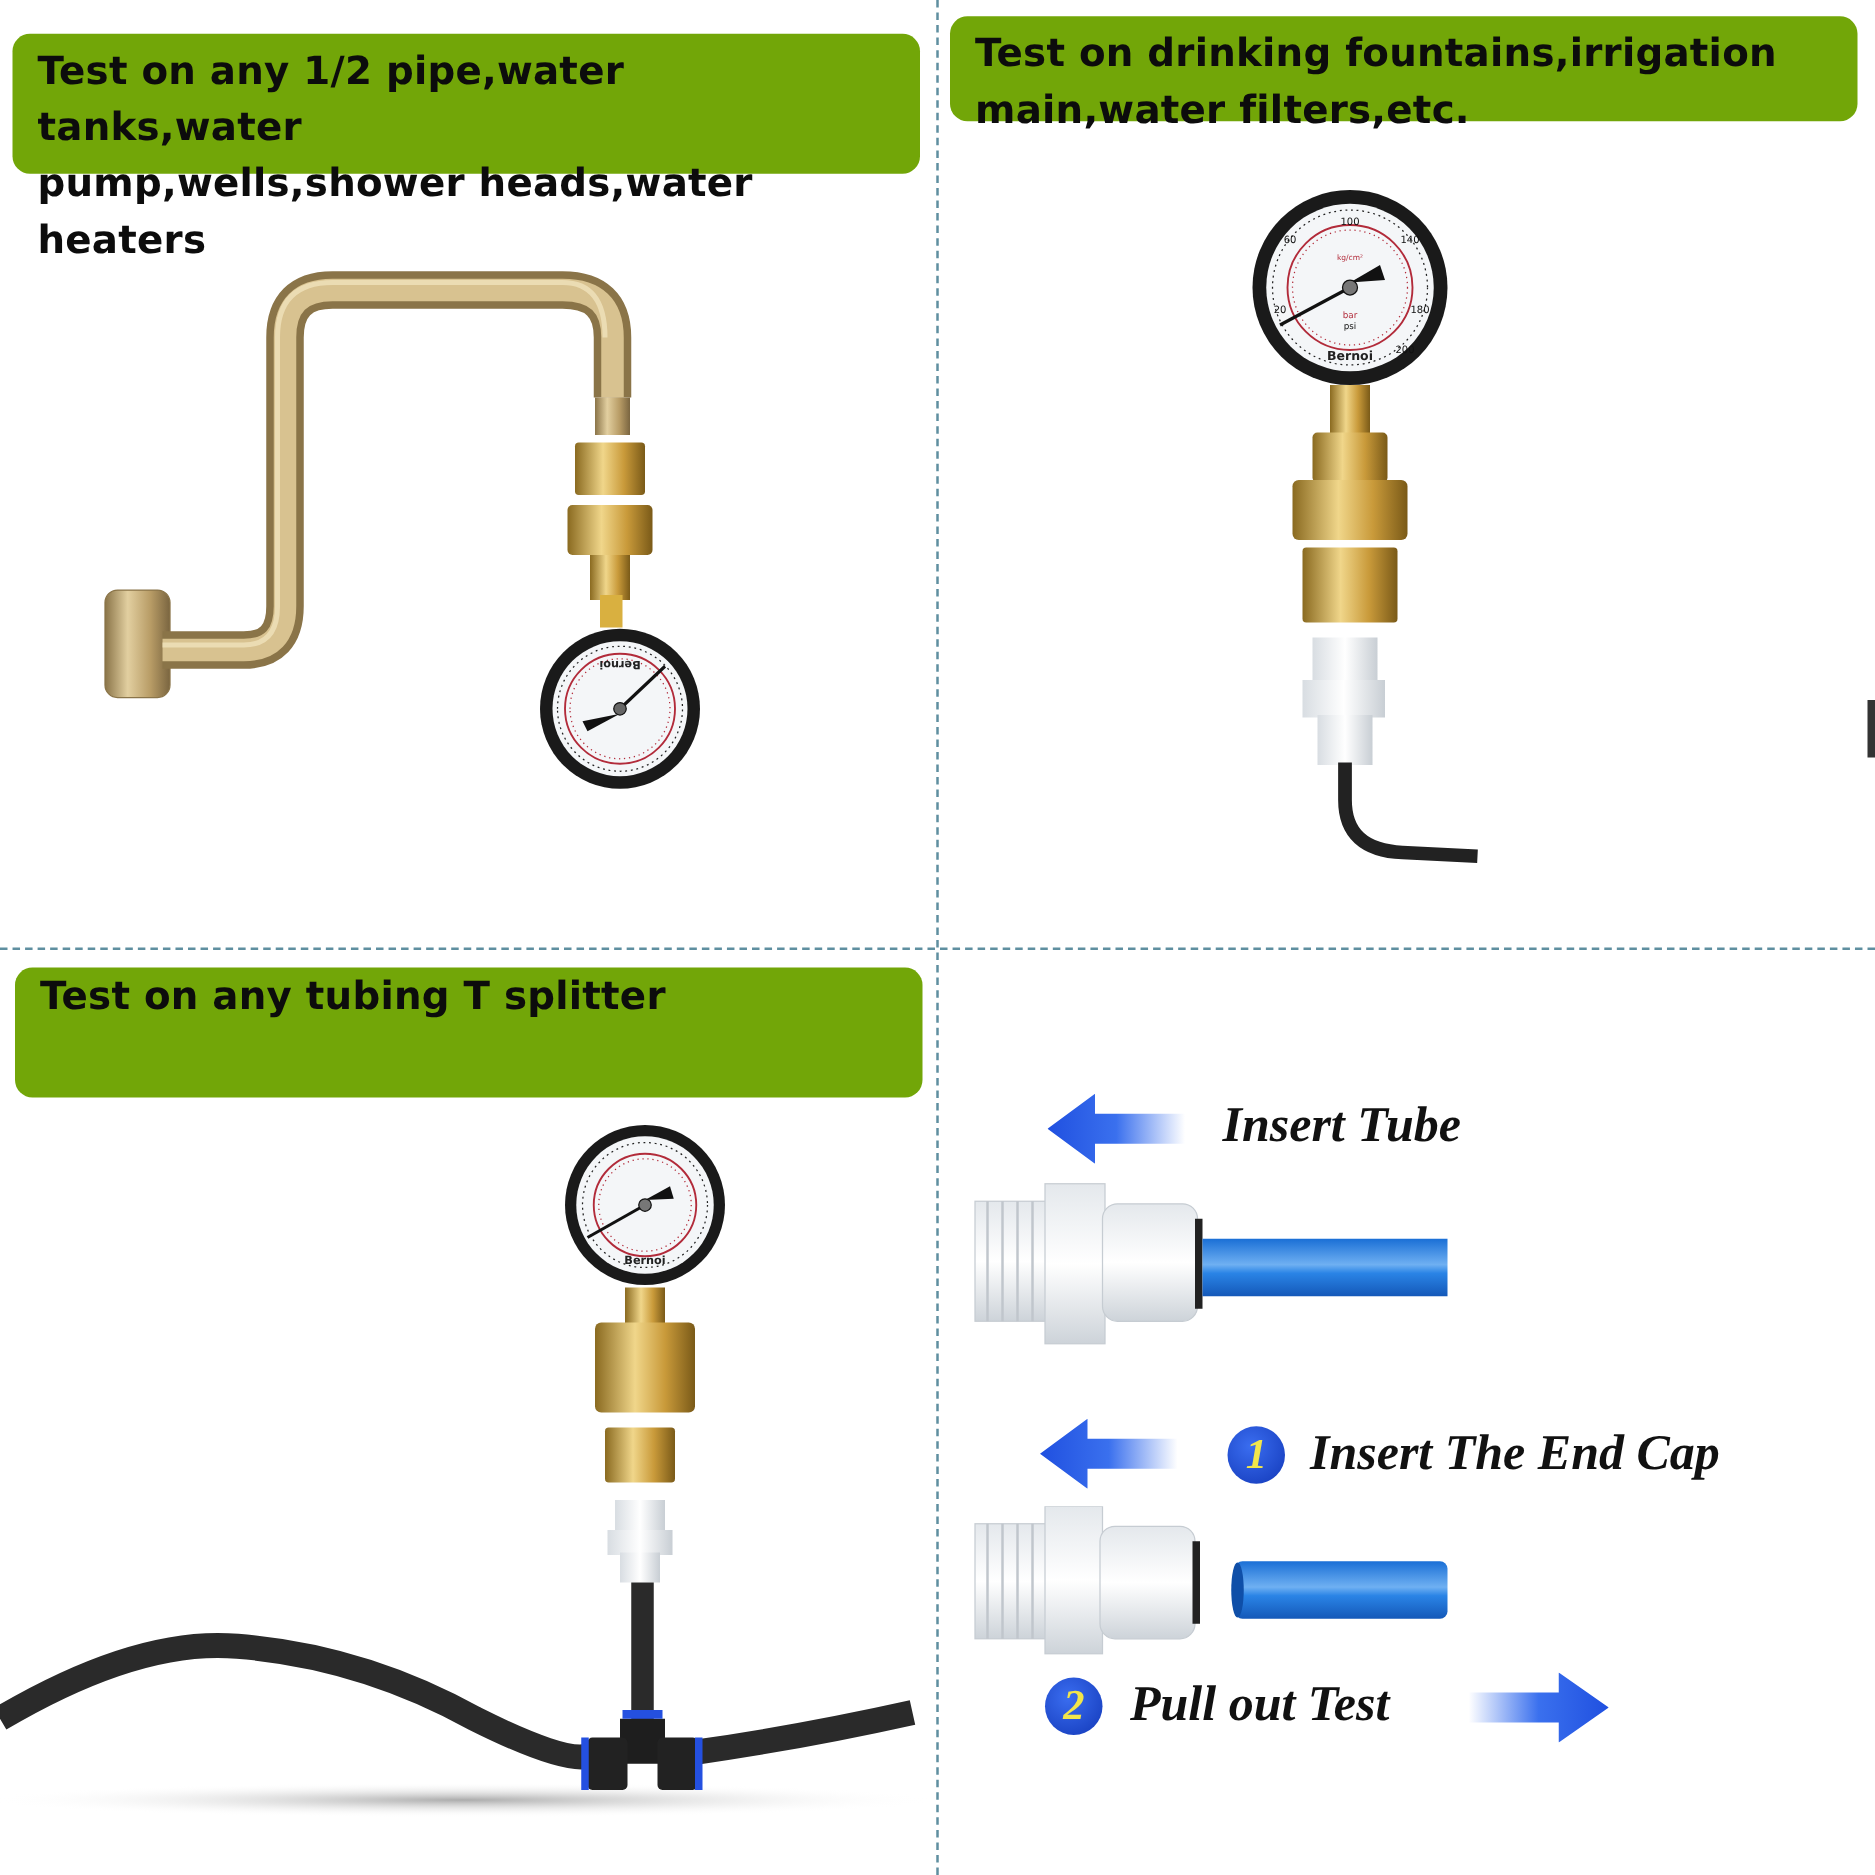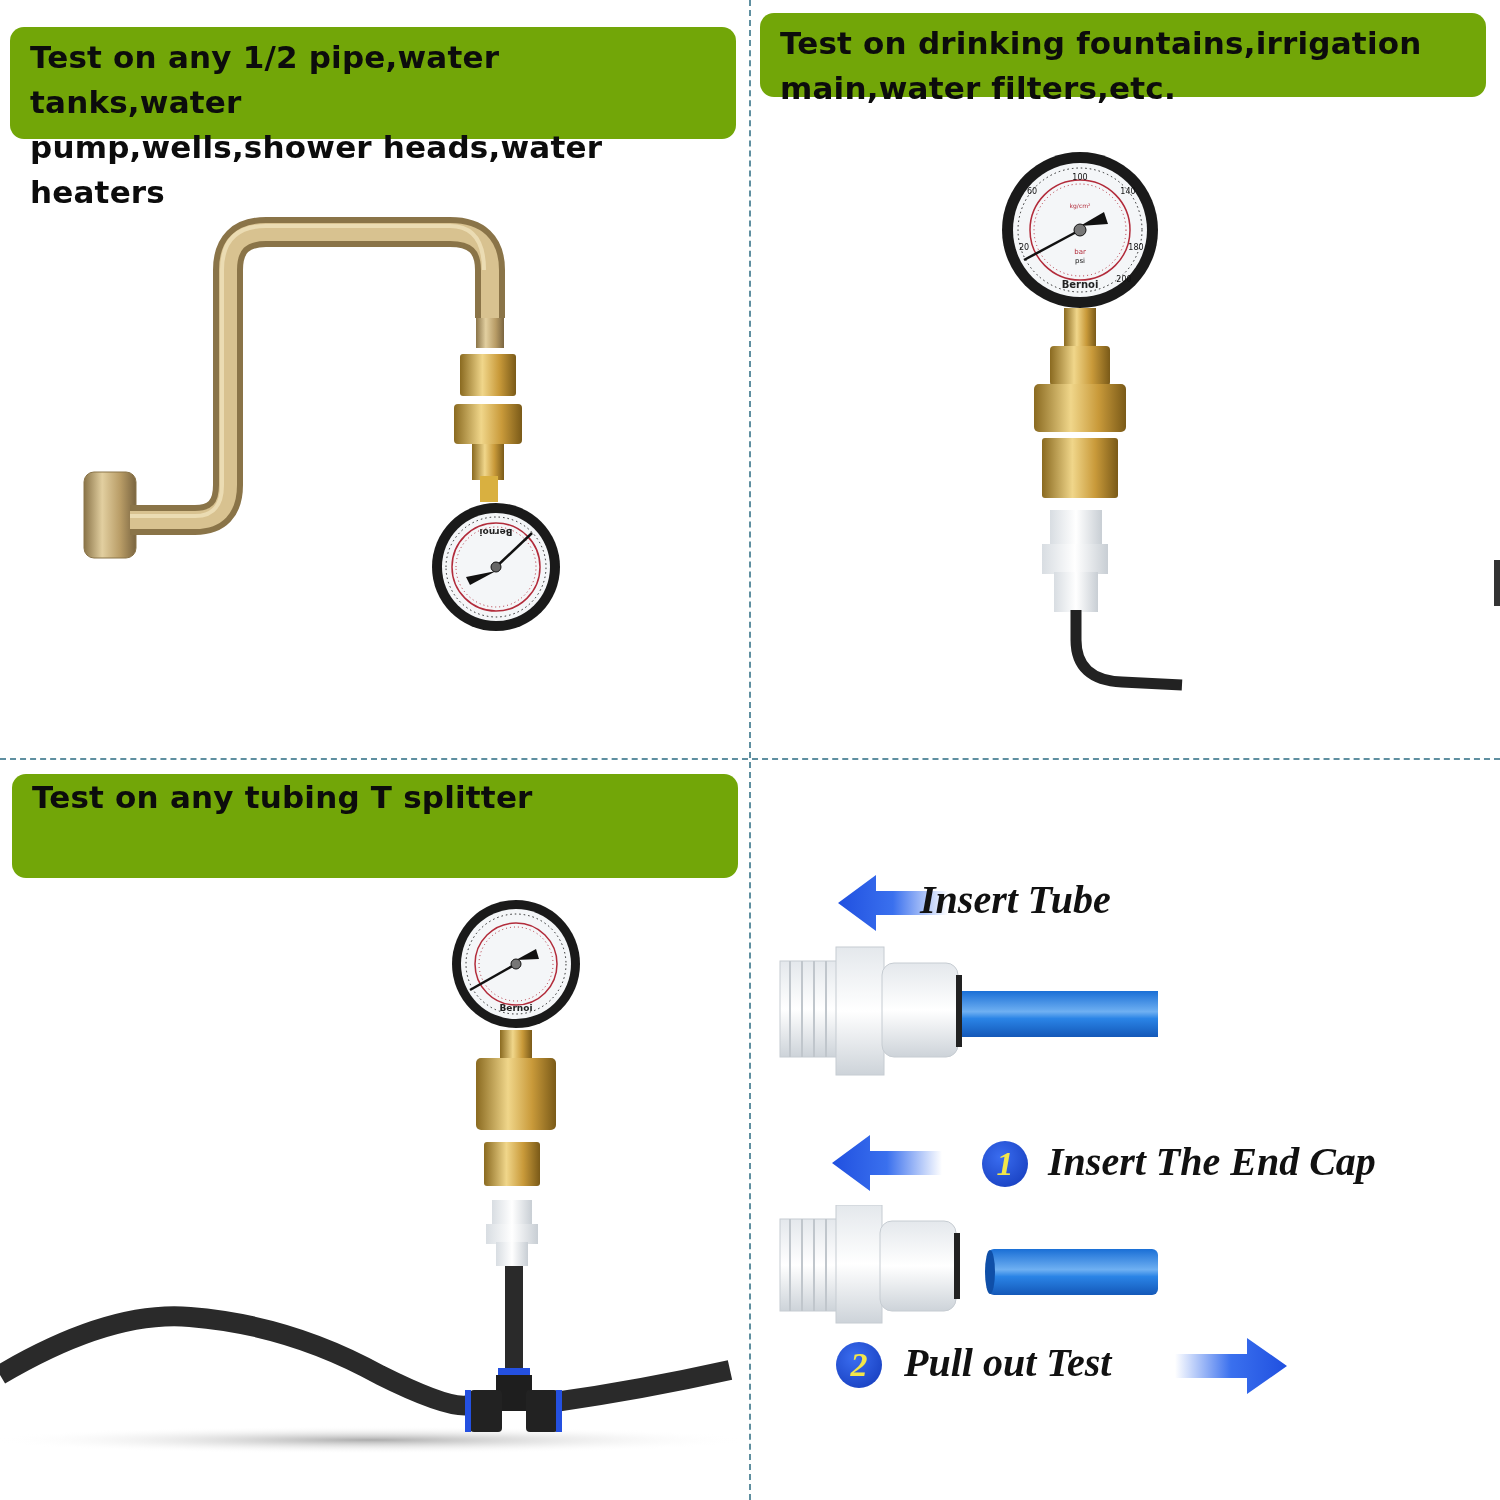--- a/index.html
+++ b/index.html
@@ -181,21 +181,21 @@
 <svg class="abs" style="left:838px;top:875px" width="110" height="56">
   <defs>
     <linearGradient id="arrL" x1="0" x2="1">
         <stop offset="0" stop-color="#2050e0"></stop>
         <stop offset="0.5" stop-color="#3a70ee"></stop>
         <stop offset="1" stop-color="#ffffff"></stop>
       </linearGradient>
   </defs>
   <polygon points="0,28 38,0 38,16 110,16 110,40 38,40 38,56" fill="url(#arrL)"></polygon>
 </svg>
-<div class="step-label" style="left:920px;top:876px">Insert Tube</div>
+<div class="step-label" style="left:978px;top:876px">Insert Tube</div>
 
 <svg class="abs" style="left:776px;top:945px" width="390" height="135">
   <defs>
     <linearGradient id="white4" x1="0" x2="0" y1="0" y2="1">
       <stop offset="0" stop-color="#e4e8ec"></stop>
         <stop offset="0.5" stop-color="#ffffff"></stop>
         <stop offset="1" stop-color="#cdd3d9"></stop>
     </linearGradient>
     <linearGradient id="blueTube" x1="0" x2="0" y1="0" y2="1">
       <stop offset="0" stop-color="#1a6fd6"></stop>

